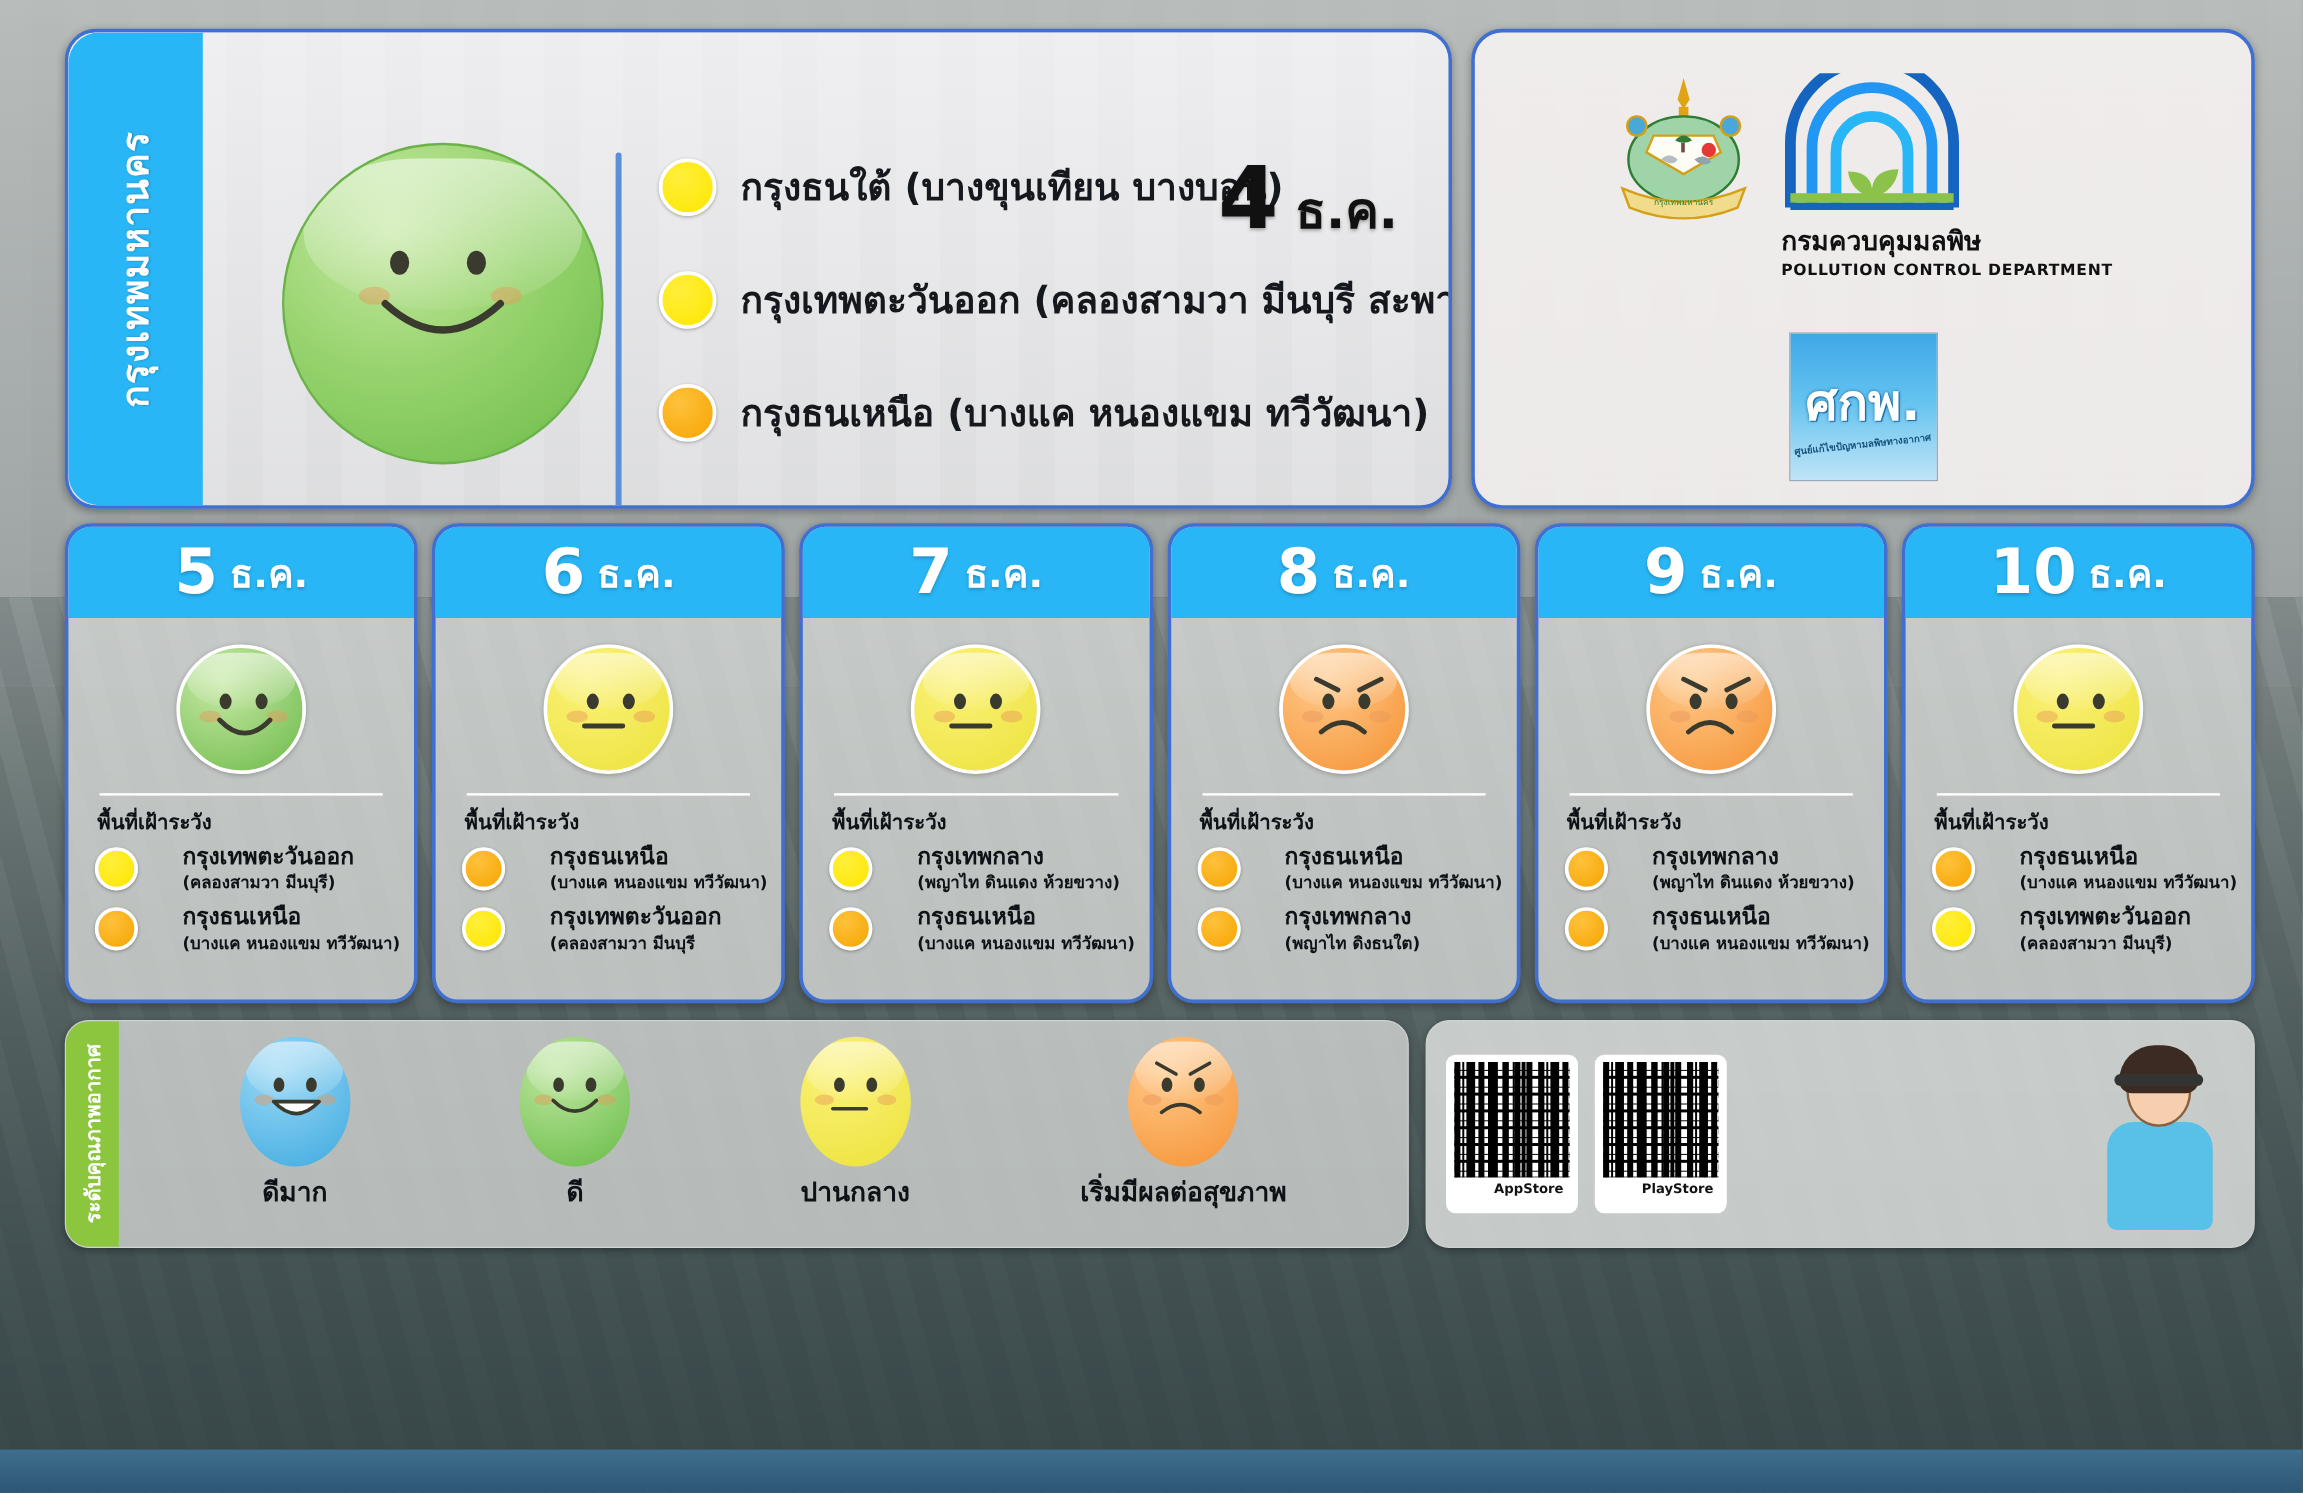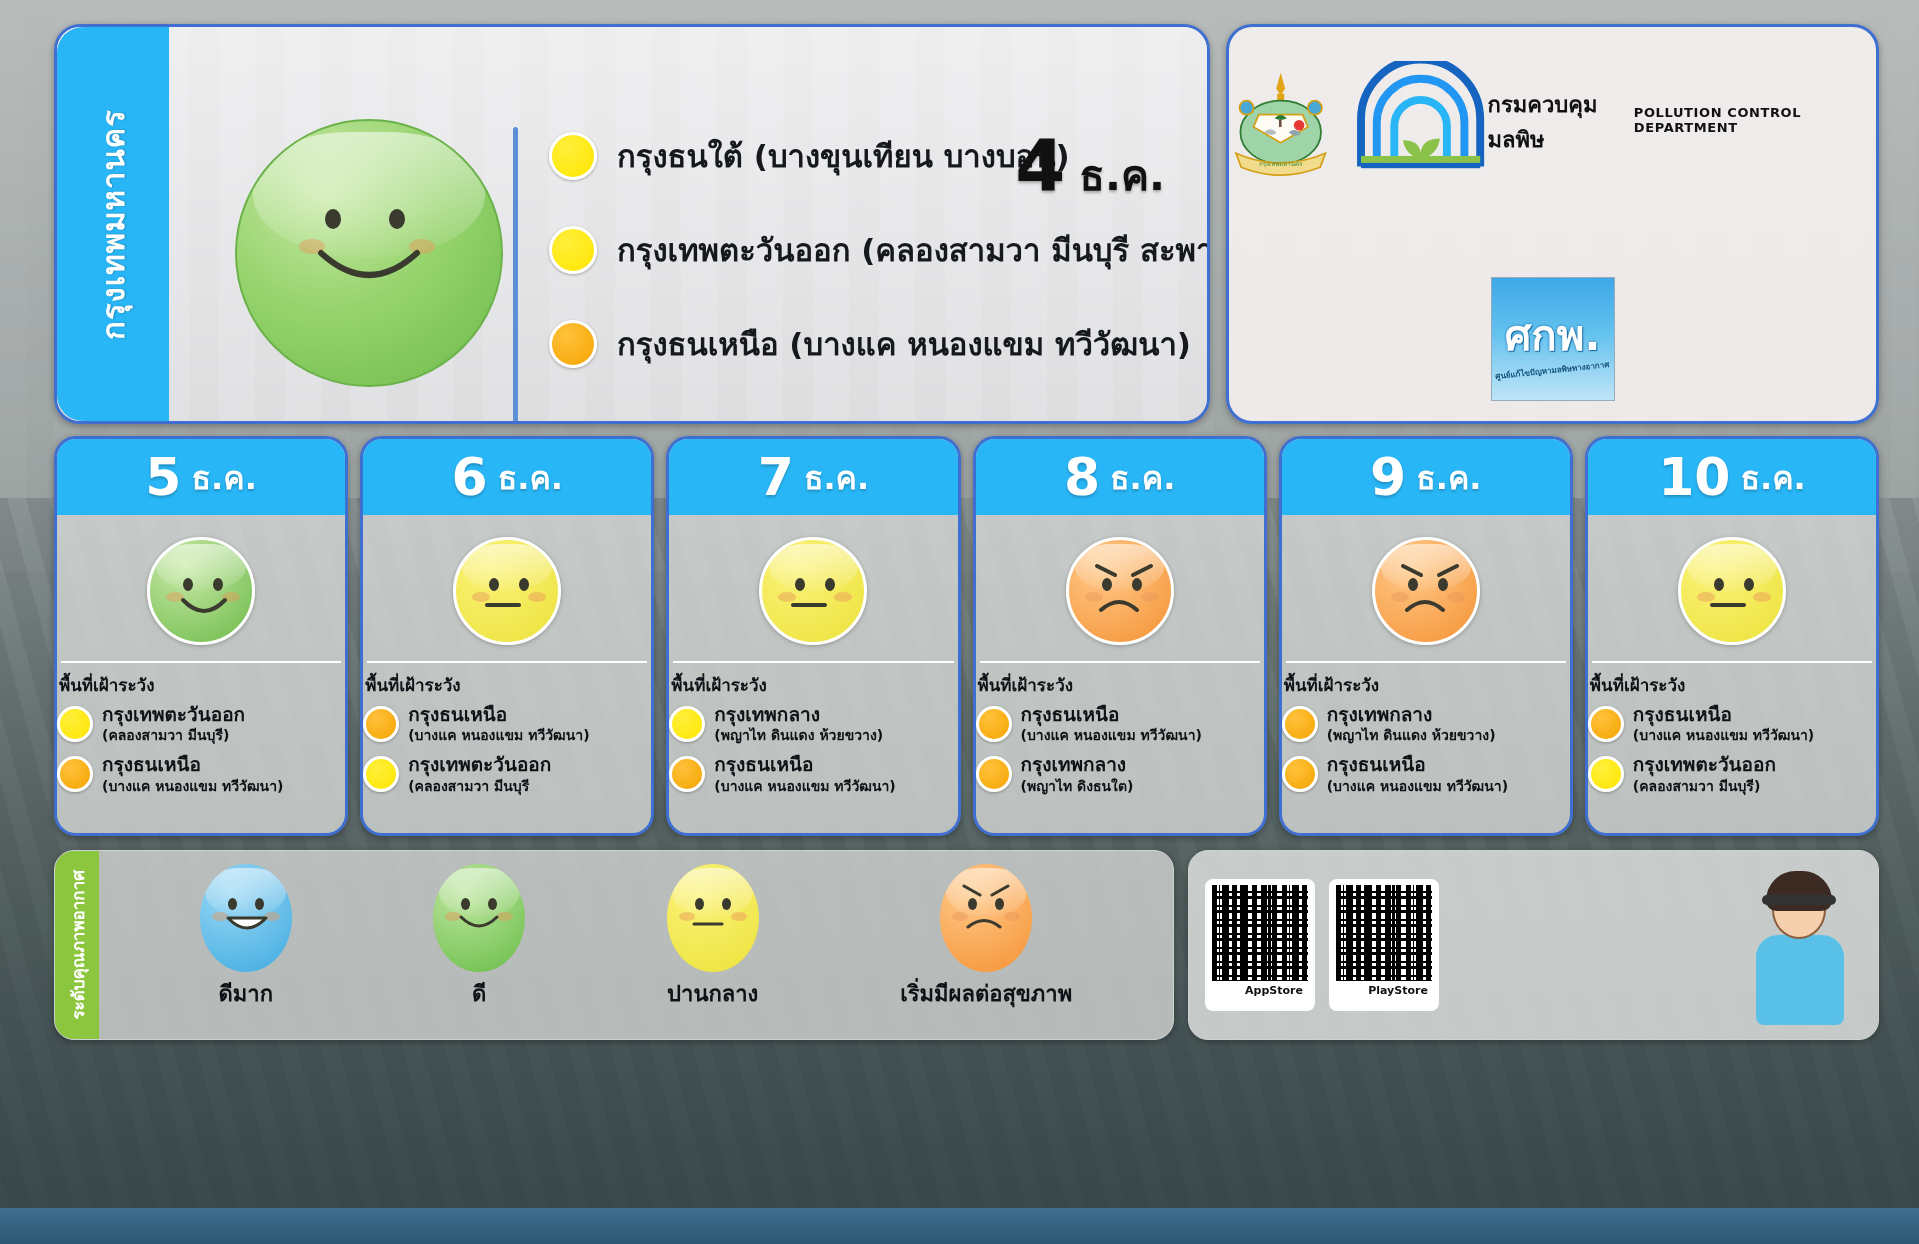--- a/index.html
+++ b/index.html
@@ -84,21 +84,21 @@
   .bigdate{ position:absolute; right:42px; top:96px; display:flex; align-items:baseline; gap:14px; }
   .bigdate .num{ font-size:72px; font-weight:bold; color:#111; text-shadow:0 2px 3px rgba(0,0,0,.3); }
   .bigdate .mon{ font-size:42px; font-weight:bold; color:#111; text-shadow:0 2px 3px rgba(0,0,0,.3); }
 
   .logo-card{
     position:relative; flex:1; height:400px; border-radius:26px;
     background:rgba(247,243,243,.88); border:3px solid #3f6fd0; overflow:hidden;
     box-shadow:0 2px 7px rgba(0,0,0,.32);
   }
   .logos-top{ position:absolute; left:0; right:0; top:34px; display:flex; align-items:flex-start; justify-content:center; gap:22px; }
-  .pcd-block{ display:flex; align-items:center; }
+  .pcd-block{ display:flex; flex-direction:column; }
   .pcd-th{ font-size:22px; font-weight:bold; color:#111; margin-top:4px; }
   .pcd-en{ font-size:13px; font-weight:bold; color:#111; letter-spacing:.6px; }
   .sakorn{
     position:absolute; left:50%; transform:translateX(-50%); top:250px;
     width:124px; height:124px; border:1px solid #9ab;
     background:linear-gradient(180deg,#3fa8e8 0%,#63c2ef 45%,#bfe4f7 100%);
     display:flex; align-items:center; justify-content:center; flex-direction:column;
   }
   .sakorn .k{ font-size:42px; font-weight:bold; color:#fff; text-shadow:0 0 3px #1a6fa8, 1px 1px 0 #1a6fa8; }
   .sakorn .sub{ font-size:8px; color:#15527c; font-weight:bold; transform:rotate(-6deg); margin-top:-4px; }
@@ -106,35 +106,35 @@
   
   .days{ position:absolute; left:54px; top:436px; right:40px; height:400px; display:flex; gap:12px; }
   .day{
     flex:1; border-radius:22px; overflow:hidden; position:relative;
     border:3px solid #3f6fd0; background:rgba(214,216,214,.80);
     box-shadow:0 2px 7px rgba(0,0,0,.32);
   }
   .day .hdr{ height:76px; background:#29b6f6; display:flex; align-items:center; justify-content:center; gap:10px; }
   .day .hdr .d{ font-size:52px; font-weight:bold; color:#fff; text-shadow:0 2px 3px rgba(0,0,0,.22); }
   .day .hdr .m{ font-size:32px; font-weight:bold; color:#fff; text-shadow:0 2px 3px rgba(0,0,0,.22); }
-  .day .body{ position:relative; height:321px; padding:14px 0 8px; }
+  .day .body{ position:relative; height:321px; padding:14px 22px 8px; }
   .face-sm{
     width:108px; height:108px; border-radius:50%; margin:8px auto 0; position:relative; overflow:hidden;
     border:3px solid #fff; box-shadow:0 1px 4px rgba(0,0,0,.25);
   }
   .face-sm .gloss{ position:absolute; left:6%; top:4%; width:88%; height:46%; border-radius:50% 50% 60% 60%;
     background:linear-gradient(180deg, rgba(255,255,255,.55), rgba(255,255,255,.05)); }
   .f-green { background:radial-gradient(circle at 34% 26%, #c8e9a6, #6cba49); }
   .f-yellow{ background:radial-gradient(circle at 34% 26%, #fbf27a, #ece23a); }
   .f-orange{ background:radial-gradient(circle at 34% 26%, #ffc98a, #f59233); }
   .rule{ height:2px; background:#fff; margin:16px 4px 8px; }
   .watch-label{ font-size:17px; font-weight:bold; color:#0e1115; margin:0 0 6px 2px; }
   .warn{ display:flex; gap:9px; margin-bottom:10px; align-items:flex-start; }
   .warn .dot{ width:36px; height:36px; border-width:3px; margin-top:2px; }
-  .warn .wrap{ min-width:0; }
+  .warn .wrap{ min-width:0;margin-left:28px; }
   .warn .n{ font-size:19px; font-weight:bold; color:#0e1115; line-height:1.12; white-space:nowrap; }
   .warn .s{ font-size:14px; font-weight:bold; color:#0e1115; line-height:1.15; white-space:nowrap; }
 
   
   .footer{ position:absolute; left:54px; top:850px; right:40px; height:190px; display:flex; gap:14px; }
   .legend{
     position:relative; width:1120px; border-radius:20px; overflow:hidden;
     background:rgba(214,216,214,.78); border:1px solid #cfd3d0;
     box-shadow:0 2px 6px rgba(0,0,0,.3); display:flex; align-items:center;
   }

